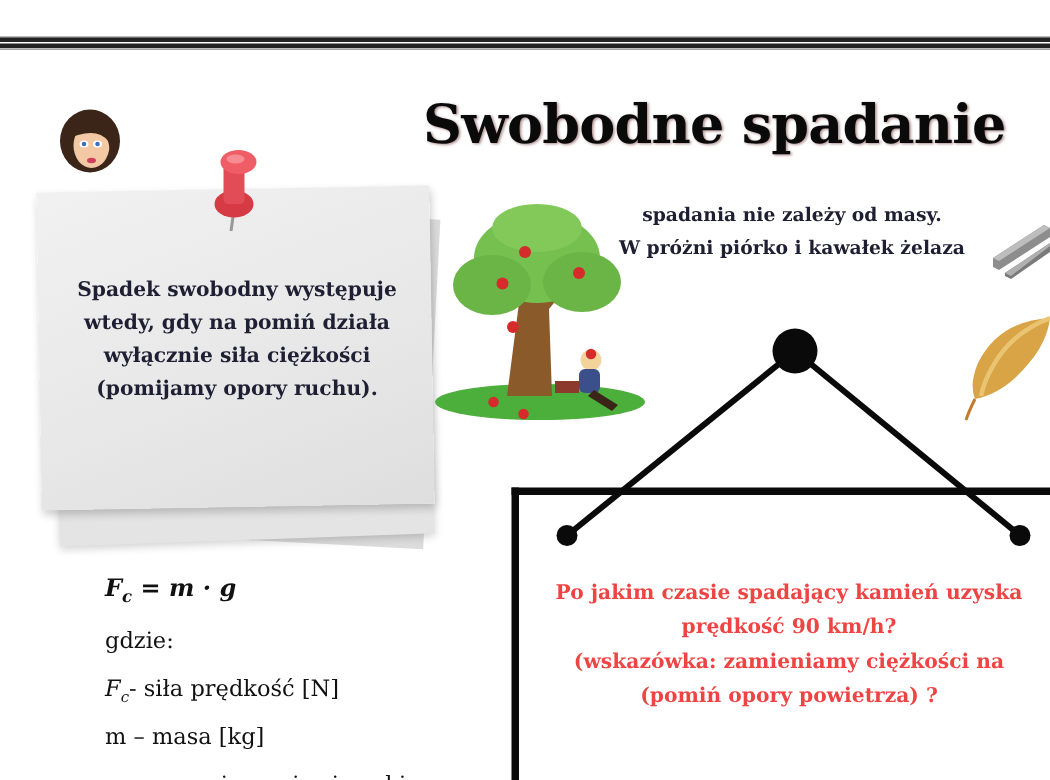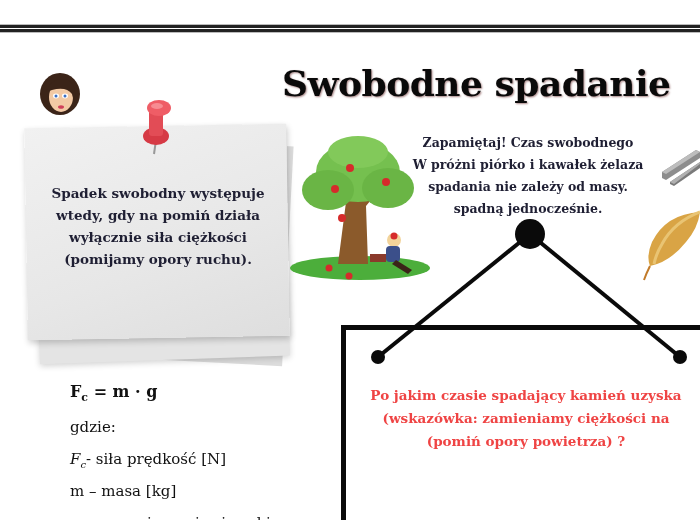--- a/index.html
+++ b/index.html
@@ -35,21 +35,21 @@
   .feather { position: absolute; left: 640px; top: 208px; width: 60px; height: 74px; }
 
   .hanger { position: absolute; left: 330px; top: 200px; width: 370px; height: 180px; }
 
   .board { position: absolute; left: 341px; top: 325px; width: 400px; height: 220px; border: 5px solid #0a0a0a;
            border-right: none; border-bottom: none; }
   .board-text { position: absolute; left: 352px; top: 384px; width: 348px; text-align: center; font-weight: bold;
                 font-size: 13.5px; line-height: 23px; color: #ef4444; }
 
   .formula { position: absolute; left: 70px; top: 382px; font-family: "DejaVu Serif", serif; font-weight: bold;
-             font-size: 16px; color: #111; }
+             font-style: italic; font-size: 16px; color: #111; }
   .formula sub { font-size: 11px; }
   .defs { position: absolute; left: 70px; top: 414px; font-family: "DejaVu Serif", serif; font-size: 15px; color: #111; }
   .defs div { height: 32px; line-height: 26px; white-space: nowrap; }
   .defs i { font-style: italic; }
   .defs i sub { font-size: 10px; }
 </style>
 </head>
 <body>
 
 <div class="top-rule">
@@ -102,24 +102,22 @@
   <circle cx="41" cy="136" r="3.5" fill="#d62b2b"></circle>
   <circle cx="61" cy="144" r="3.5" fill="#d62b2b"></circle>
   <rect x="82" y="122" width="16" height="8" fill="#8b3a2b"></rect>
   <circle cx="106" cy="108" r="7" fill="#f2d39a"></circle>
   <circle cx="106" cy="104" r="3.5" fill="#d62b2b"></circle>
   <rect x="98" y="114" width="14" height="16" rx="4" fill="#3b4f8a"></rect>
   <path d="M108 128 L124 138 L120 142 L104 132 Z" fill="#3b2418"></path>
 </svg>
 
 <div class="remember">
-  <div>Zapamiętaj! Czas swobodnego</div>
+  <div>spadania nie zależy od masy.</div>
   <div>W próżni piórko i kawałek żelaza</div>
-  <div>spadania nie zależy od masy.</div>
-  <div>spadną jednocześnie.</div>
 </div>
 
 <svg class="iron" viewBox="0 0 42 46">
   <polygon points="4,30 38,8 42,10 42,16 8,38 4,36" fill="#8d8d8d"></polygon>
   <polygon points="4,30 38,8 42,10 8,32" fill="#bdbdbd"></polygon>
   <polygon points="12,40 42,20 42,26 16,44 12,42" fill="#7a7a7a"></polygon>
   <polygon points="12,40 42,20 42,22 16,42" fill="#b0b0b0"></polygon>
 </svg>
 
 <svg class="feather" viewBox="0 0 60 74">
@@ -131,20 +129,21 @@
 <svg class="hanger" viewBox="0 0 370 180">
   <line x1="200" y1="34" x2="48" y2="157" stroke="#0a0a0a" stroke-width="4"></line>
   <line x1="200" y1="34" x2="350" y2="157" stroke="#0a0a0a" stroke-width="4"></line>
   <circle cx="200" cy="34" r="15" fill="#0a0a0a"></circle>
   <circle cx="48" cy="157" r="7" fill="#0a0a0a"></circle>
   <circle cx="350" cy="157" r="7" fill="#0a0a0a"></circle>
 </svg>
 <div class="board"></div>
 <div class="board-text">
   <div>Po jakim czasie spadający kamień uzyska</div>
+  <div>prędkość 90 km/h?</div>
   <div>(wskazówka: zamieniamy ciężkości na</div>
   <div>(pomiń opory powietrza) ?</div>
 </div>
 
 <div class="formula"><span>F</span><sub>c</sub><span> = m · g</span></div>
 <div class="defs">
   <div>gdzie:</div>
   <div><i><span>F</span><sub>c</sub></i><span>- siła prędkość [N]</span></div>
   <div>m – masa [kg]</div>
   <div>g – przyspieszenie ziemskie</div>

